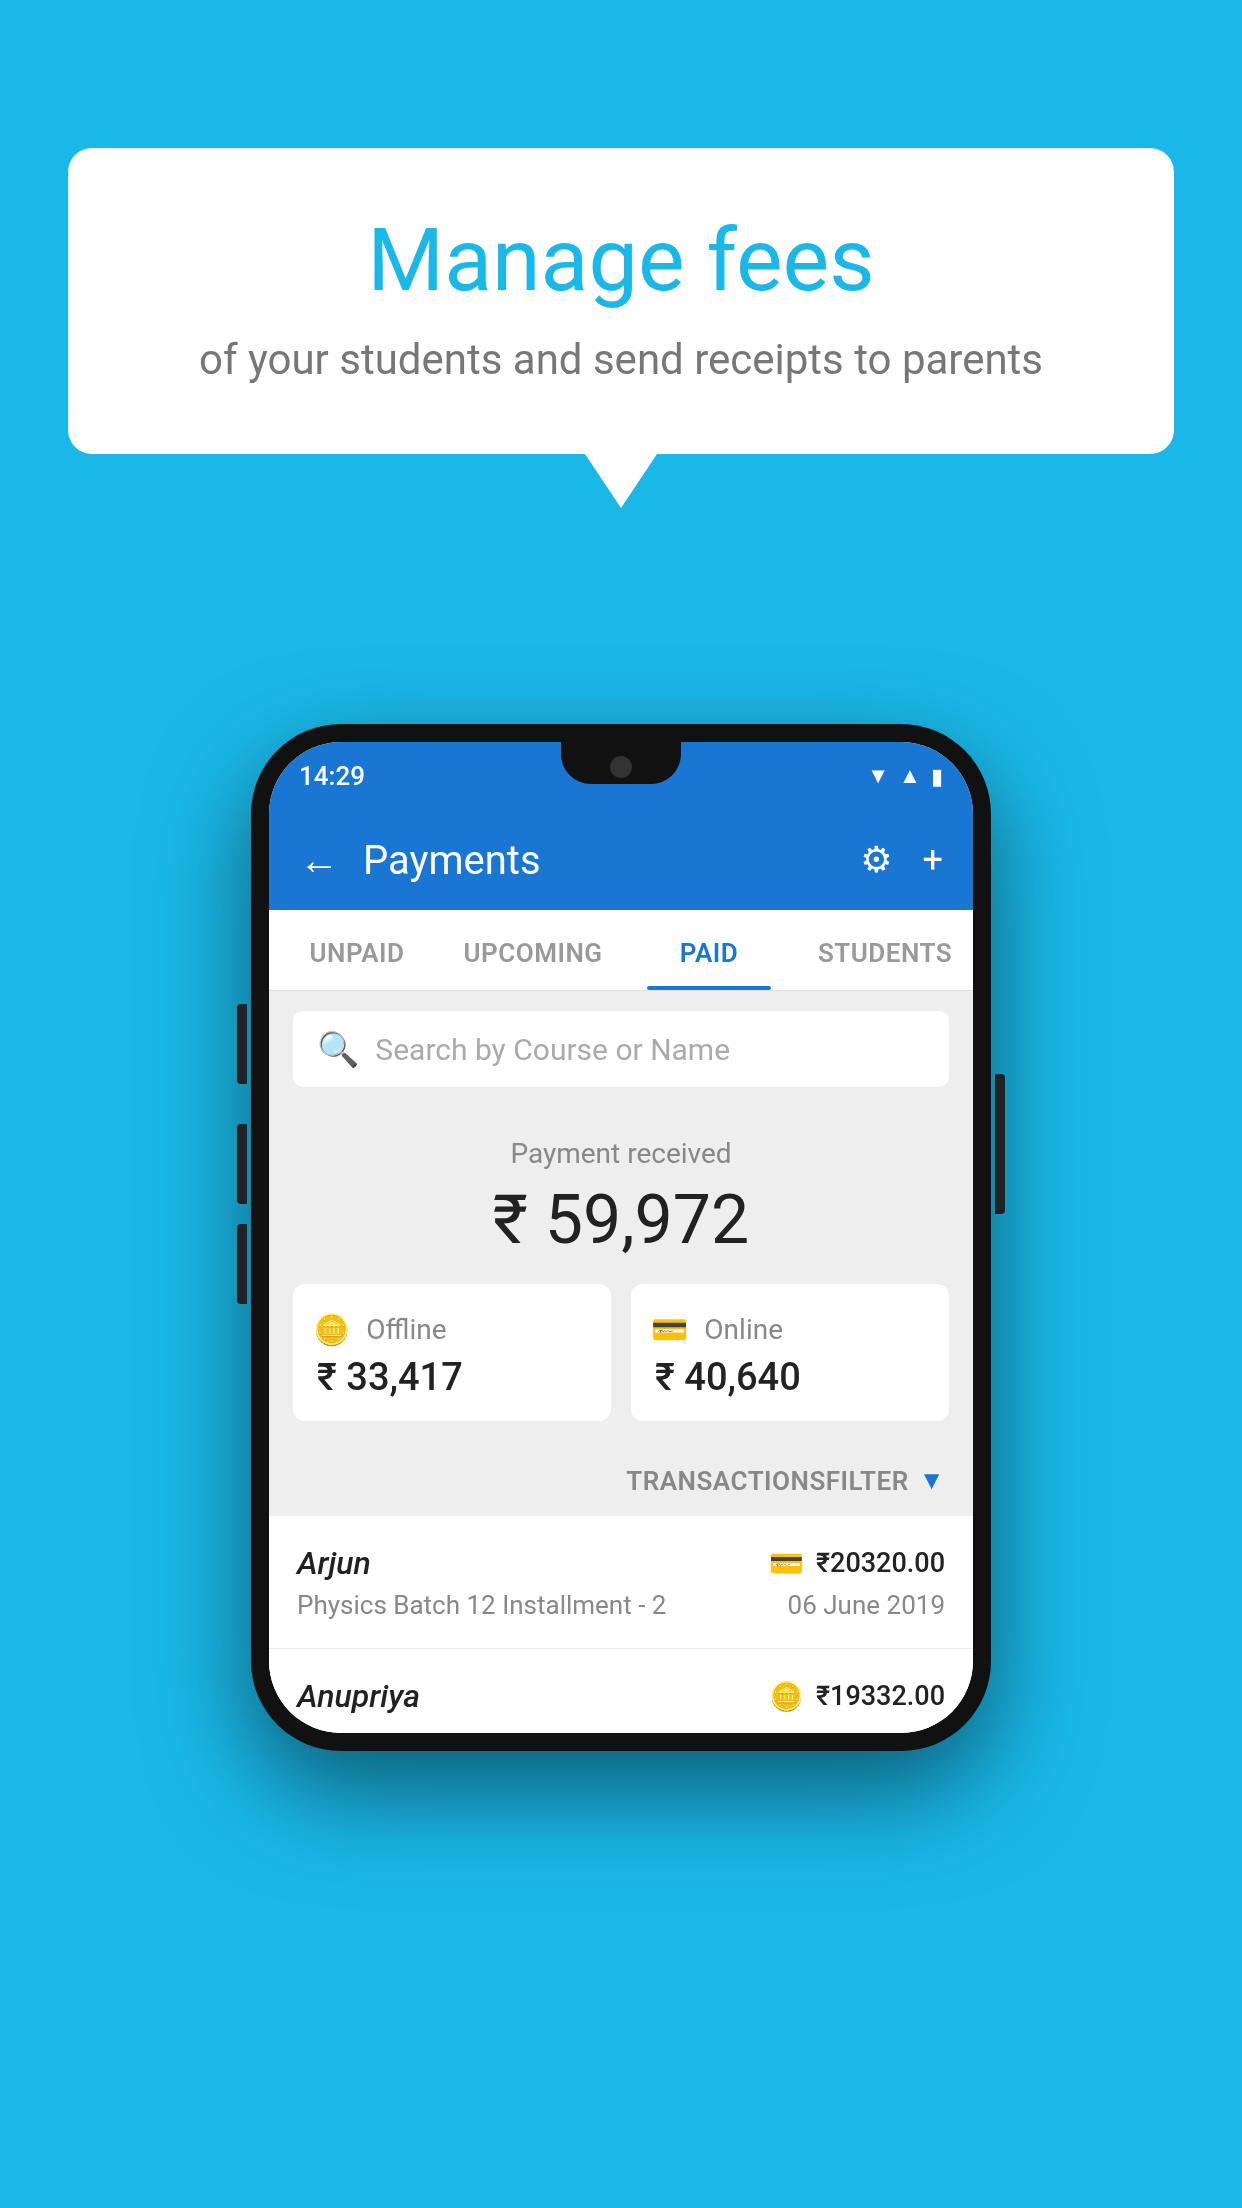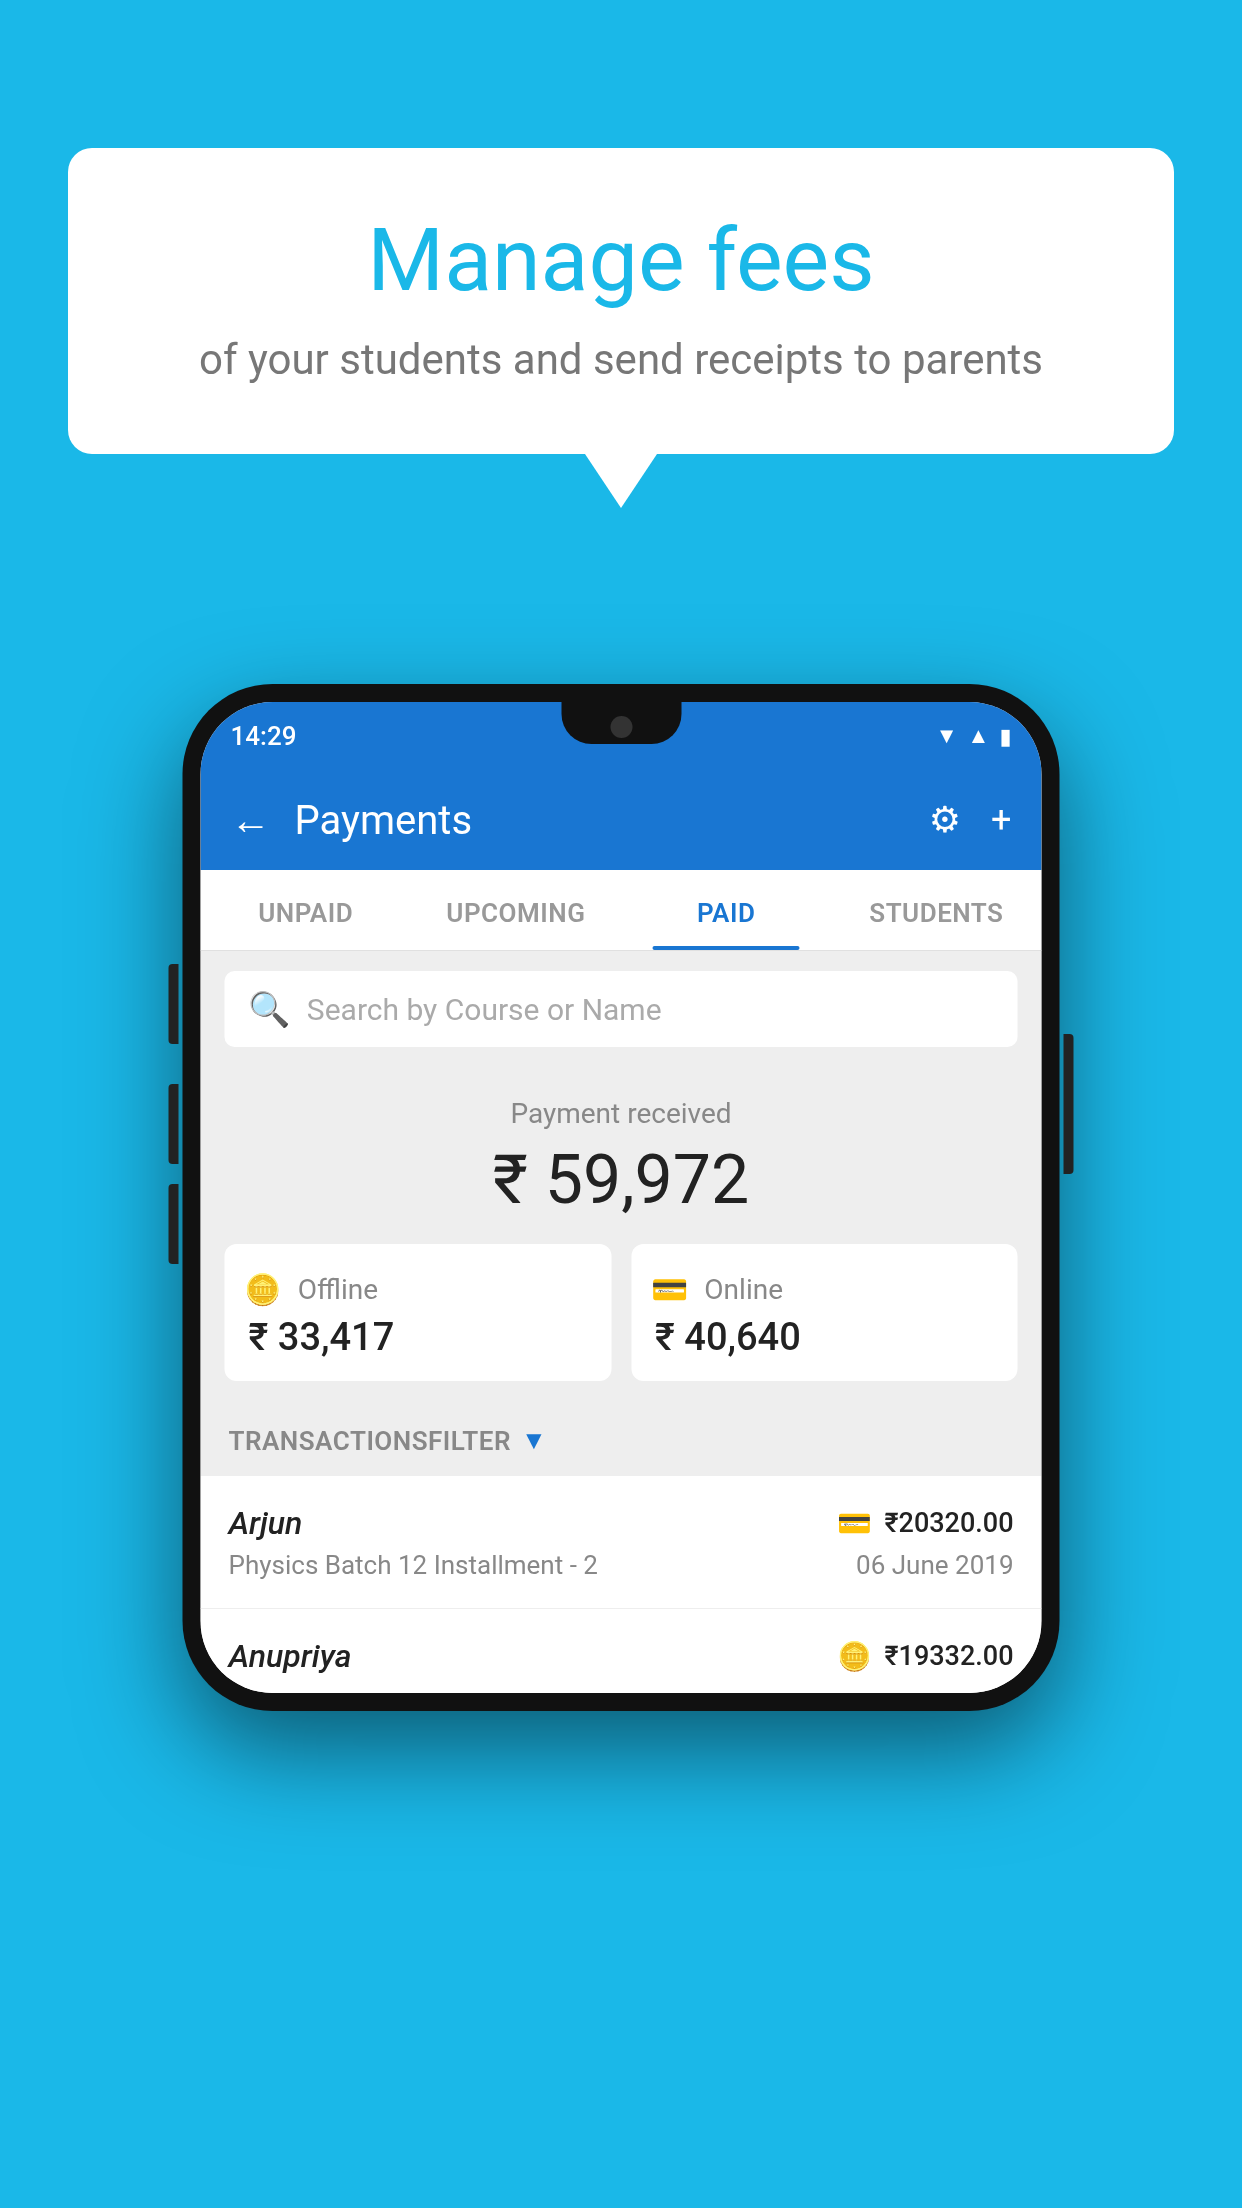--- a/index.html
+++ b/index.html
@@ -51,24 +51,24 @@
 
     .bubble-subtitle {
       font-size: 42px;
       color: #777;
       font-weight: 400;
     }
 
     
     .phone-container {
       position: absolute;
-      top: 684px;
+      top: 724px;
       left: 50%;
       transform: translateX(-50%);
-      width: 877px;
+      width: 740px;
     }
 
     .phone-outer {
       background: #111;
       border-radius: 90px;
       padding: 18px;
       box-shadow: 0 40px 100px rgba(0,0,0,0.5);
       position: relative;
     }
 
@@ -304,21 +304,21 @@
       font-size: 38px;
       font-weight: 500;
       padding-left: 4px;
     }
 
     
     .transactions-header {
       background: #eeeeee;
       display: flex;
       align-items: center;
-      justify-content: flex-start;
+      justify-content: flex-end;
       padding: 20px 28px;
     }
 
     .transactions-label {
       color: #888;
       font-size: 26px;
       font-weight: 600;
       letter-spacing: 0.5px;
     }
 

